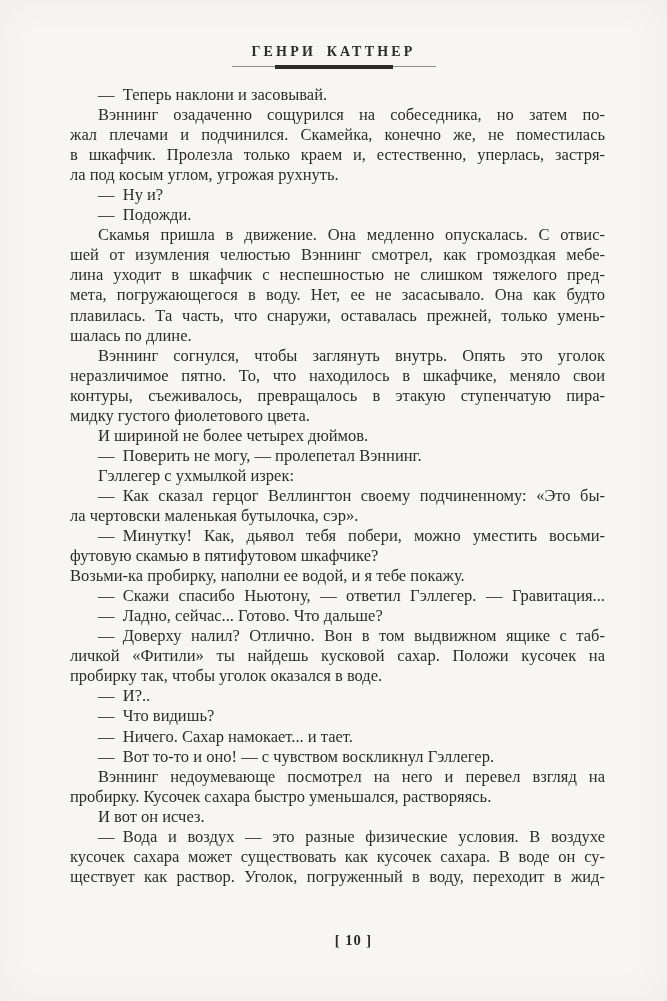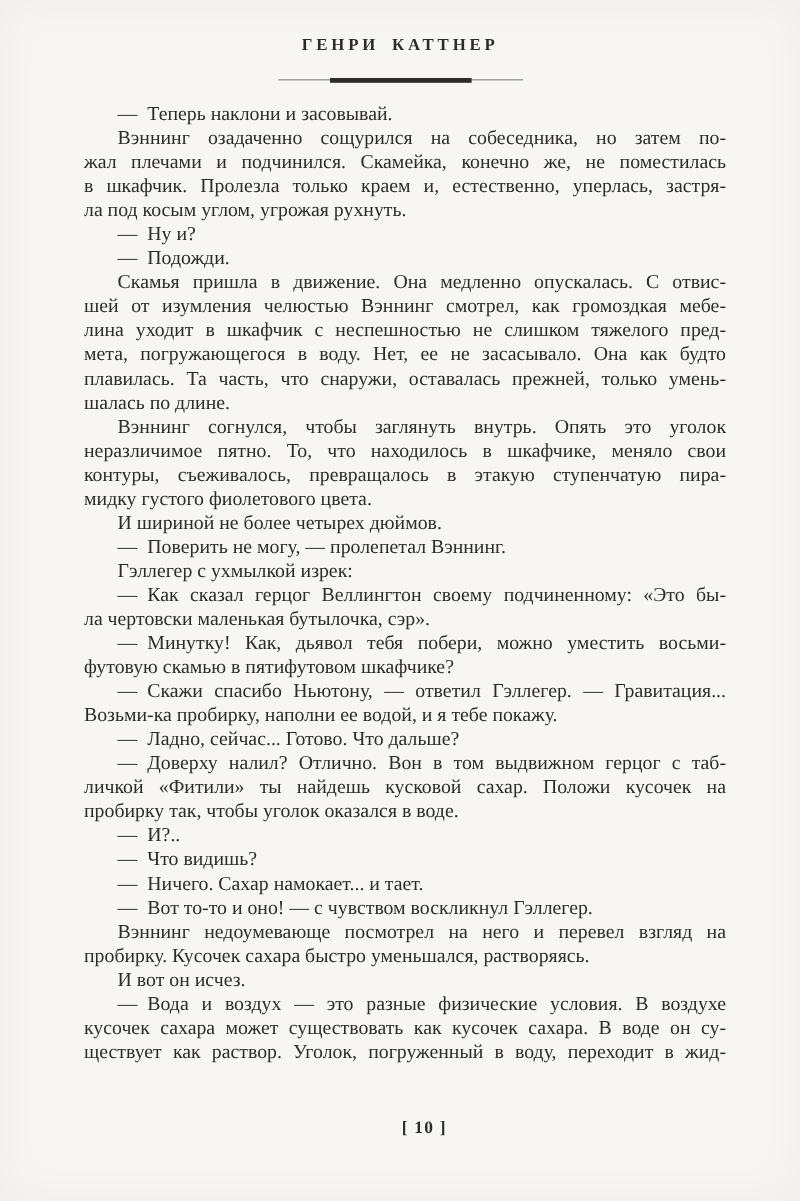--- a/index.html
+++ b/index.html
@@ -5,21 +5,21 @@
   :root { --paper:#f7f6f2; --ink:#2e2c29; --rule-thin:#908d89; }
   html,body { margin:0; padding:0; }
   .page {
     position:relative; width:667px; height:1001px;
     background:var(--paper); color:var(--ink);
     font-family:"Liberation Serif","DejaVu Serif",serif;
     overflow:hidden;
     box-shadow:inset 0 0 40px rgba(0,0,0,0.04);
   }
   .header {
-    position:absolute; top:31px; left:0; width:100%;
+    position:absolute; top:44px; left:0; width:100%;
     text-align:center; font-size:14px; font-weight:bold;
     letter-spacing:3.2px; word-spacing:4px;
   }
   .rule { position:absolute; top:65px; left:50%; transform:translateX(-50%);
     width:204px; height:4px; }
   .rule .thin { position:absolute; top:1px; left:0; width:100%; height:1px;
     background:var(--rule-thin); }
   .rule .thick { position:absolute; top:0; left:50%; transform:translateX(-50%);
     width:118px; height:3.5px; background:var(--ink); }
   .text {
@@ -62,24 +62,24 @@
     <div class="line jl">неразличимое пятно. То, что находилось в шкафчике, меняло свои</div>
     <div class="line jl">контуры, съеживалось, превращалось в этакую ступенчатую пира-</div>
     <div class="line">мидку густого фиолетового цвета.</div>
     <div class="line ind">И шириной не более четырех дюймов.</div>
     <div class="line ind">— Поверить не могу, — пролепетал Вэннинг.</div>
     <div class="line ind">Гэллегер с ухмылкой изрек:</div>
     <div class="line ind jl">— Как сказал герцог Веллингтон своему подчиненному: «Это бы-</div>
     <div class="line">ла чертовски маленькая бутылочка, сэр».</div>
     <div class="line ind jl">— Минутку! Как, дьявол тебя побери, можно уместить восьми-</div>
     <div class="line">футовую скамью в пятифутовом шкафчике?</div>
+    <div class="line">Возьми-ка пробирку, наполни ее водой, и я тебе покажу.</div>
     <div class="line ind jl">— Скажи спасибо Ньютону, — ответил Гэллегер. — Гравитация...</div>
-    <div class="line">Возьми-ка пробирку, наполни ее водой, и я тебе покажу.</div>
     <div class="line ind">— Ладно, сейчас... Готово. Что дальше?</div>
-    <div class="line ind jl">— Доверху налил? Отлично. Вон в том выдвижном герцог с таб-</div>
+    <div class="line ind jl">— Доверху налил? Отлично. Вон в том выдвижном ящике с таб-</div>
     <div class="line jl">личкой «Фитили» ты найдешь кусковой сахар. Положи кусочек на</div>
     <div class="line">пробирку так, чтобы уголок оказался в воде.</div>
     <div class="line ind">— И?..</div>
     <div class="line ind">— Что видишь?</div>
     <div class="line ind">— Ничего. Сахар намокает... и тает.</div>
     <div class="line ind">— Вот то-то и оно! — с чувством воскликнул Гэллегер.</div>
     <div class="line ind jl">Вэннинг недоумевающе посмотрел на него и перевел взгляд на</div>
     <div class="line">пробирку. Кусочек сахара быстро уменьшался, растворяясь.</div>
     <div class="line ind">И вот он исчез.</div>
     <div class="line ind jl">— Вода и воздух — это разные физические условия. В воздухе</div>

